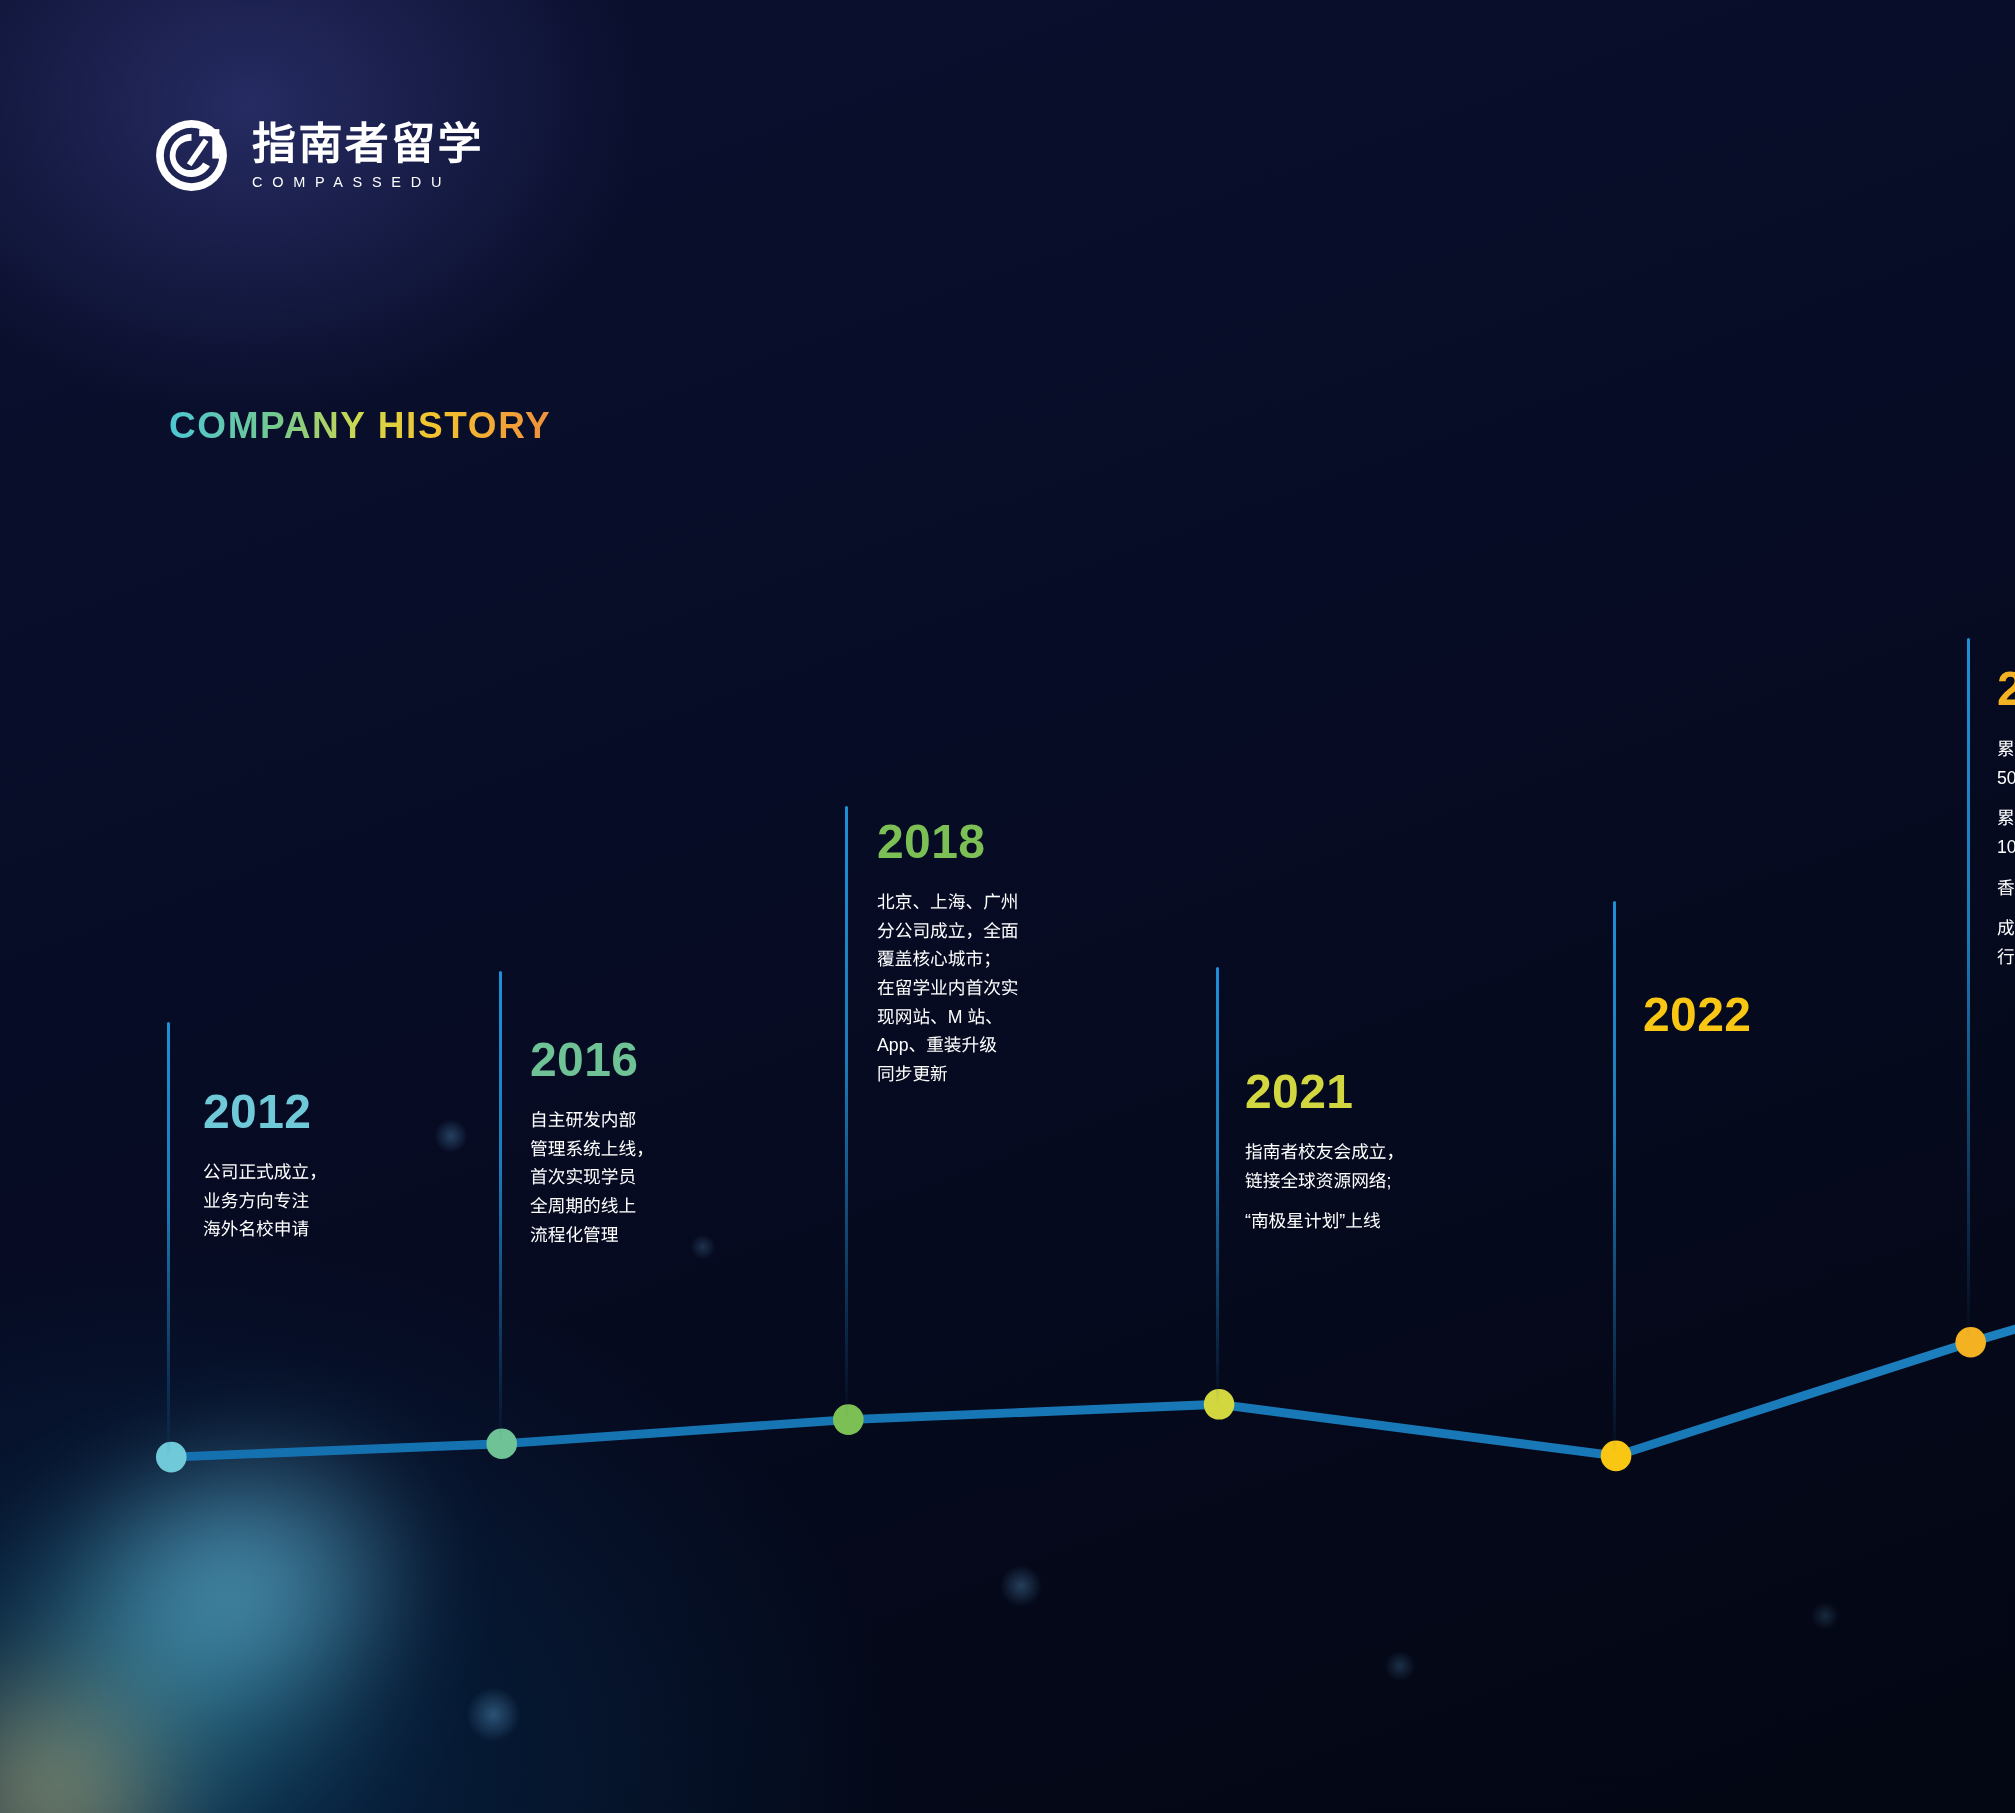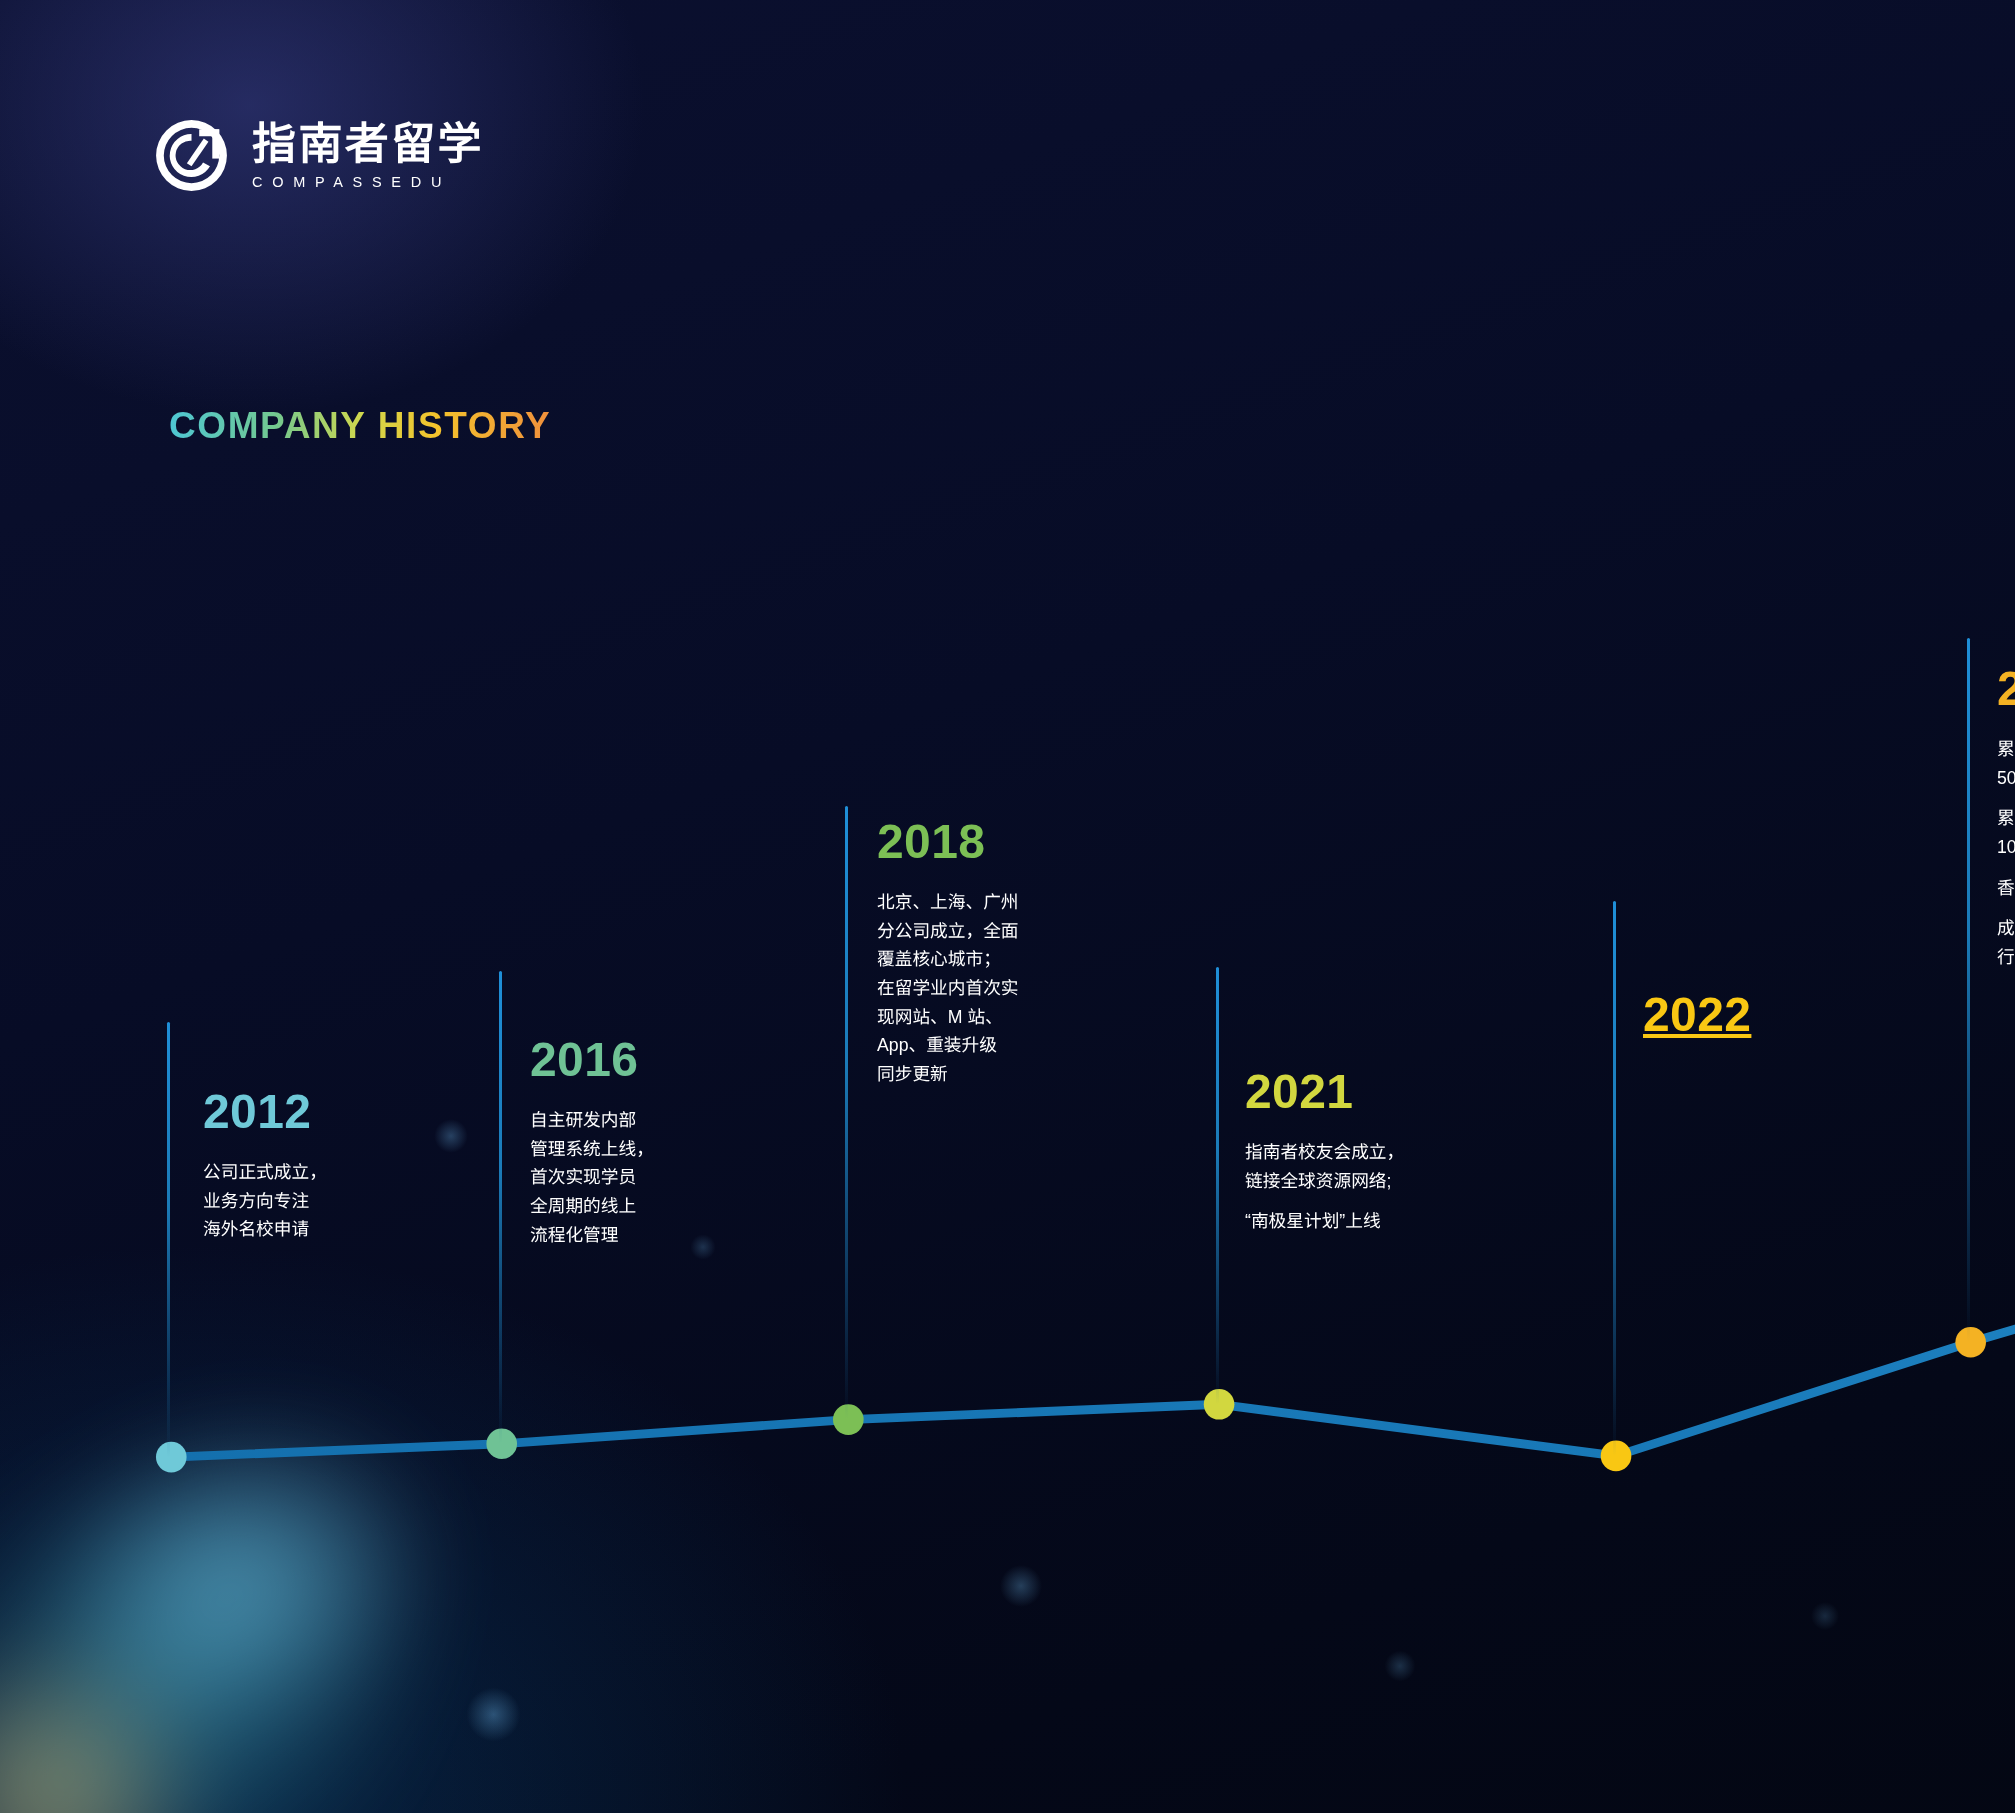--- a/index.html
+++ b/index.html
@@ -164,21 +164,21 @@
           <div class="ms-line">指南者校友会成立，</div>
           <div class="ms-line">链接全球资源网络;</div>
           <div class="ms-gap"></div>
           <div class="ms-line">“南极星计划”上线</div>
         </div>
     </div>
   </div>
     <div class="ms" style="display: block; left: 0px; top: 0px;">
     <div class="ms-rule" style="left: 1613px; top: 901px; height: 555px; background: linear-gradient(rgb(31, 143, 216) 0%, rgb(27, 123, 184) 42%, rgba(20, 90, 140, 0.55) 78%, rgba(20, 90, 140, 0) 100%);"></div>
     <div class="ms-body" style="left: 1643px; top: 991px;">
-      <div class="ms-year" style="color: rgb(249, 199, 19); text-decoration: underline;">2022</div>
+      <div class="ms-year" style="color: rgb(249, 199, 19);">2022</div>
 
     </div>
   </div>
     <div class="ms" style="display: block; left: 0px; top: 0px;">
     <div class="ms-rule" style="left: 1967px; top: 638px; height: 704px; background: linear-gradient(rgb(31, 143, 216) 0%, rgb(27, 123, 184) 42%, rgba(20, 90, 140, 0.55) 78%, rgba(20, 90, 140, 0) 100%);"></div>
     <div class="ms-body" style="left: 1997px; top: 665px;">
       <div class="ms-year" style="color: rgb(244, 178, 35);">2023</div>
 
       <div class="ms-lines">
           <div class="ms-line">累计注册用户突破</div>

